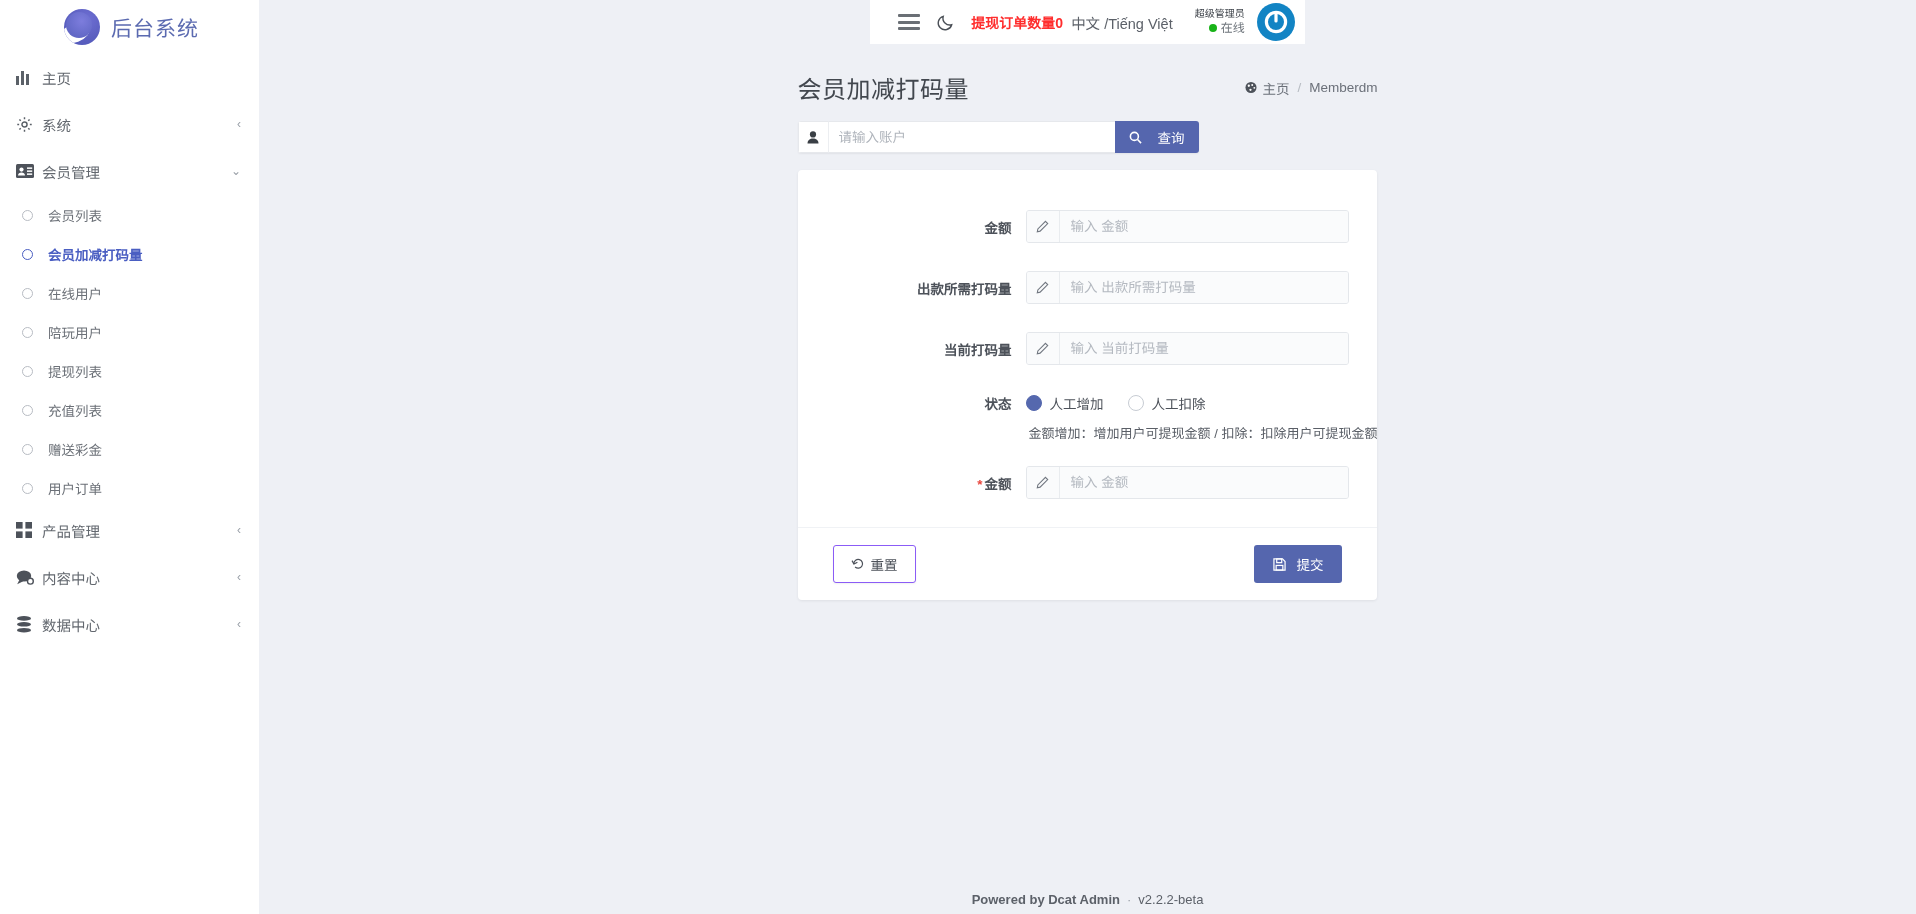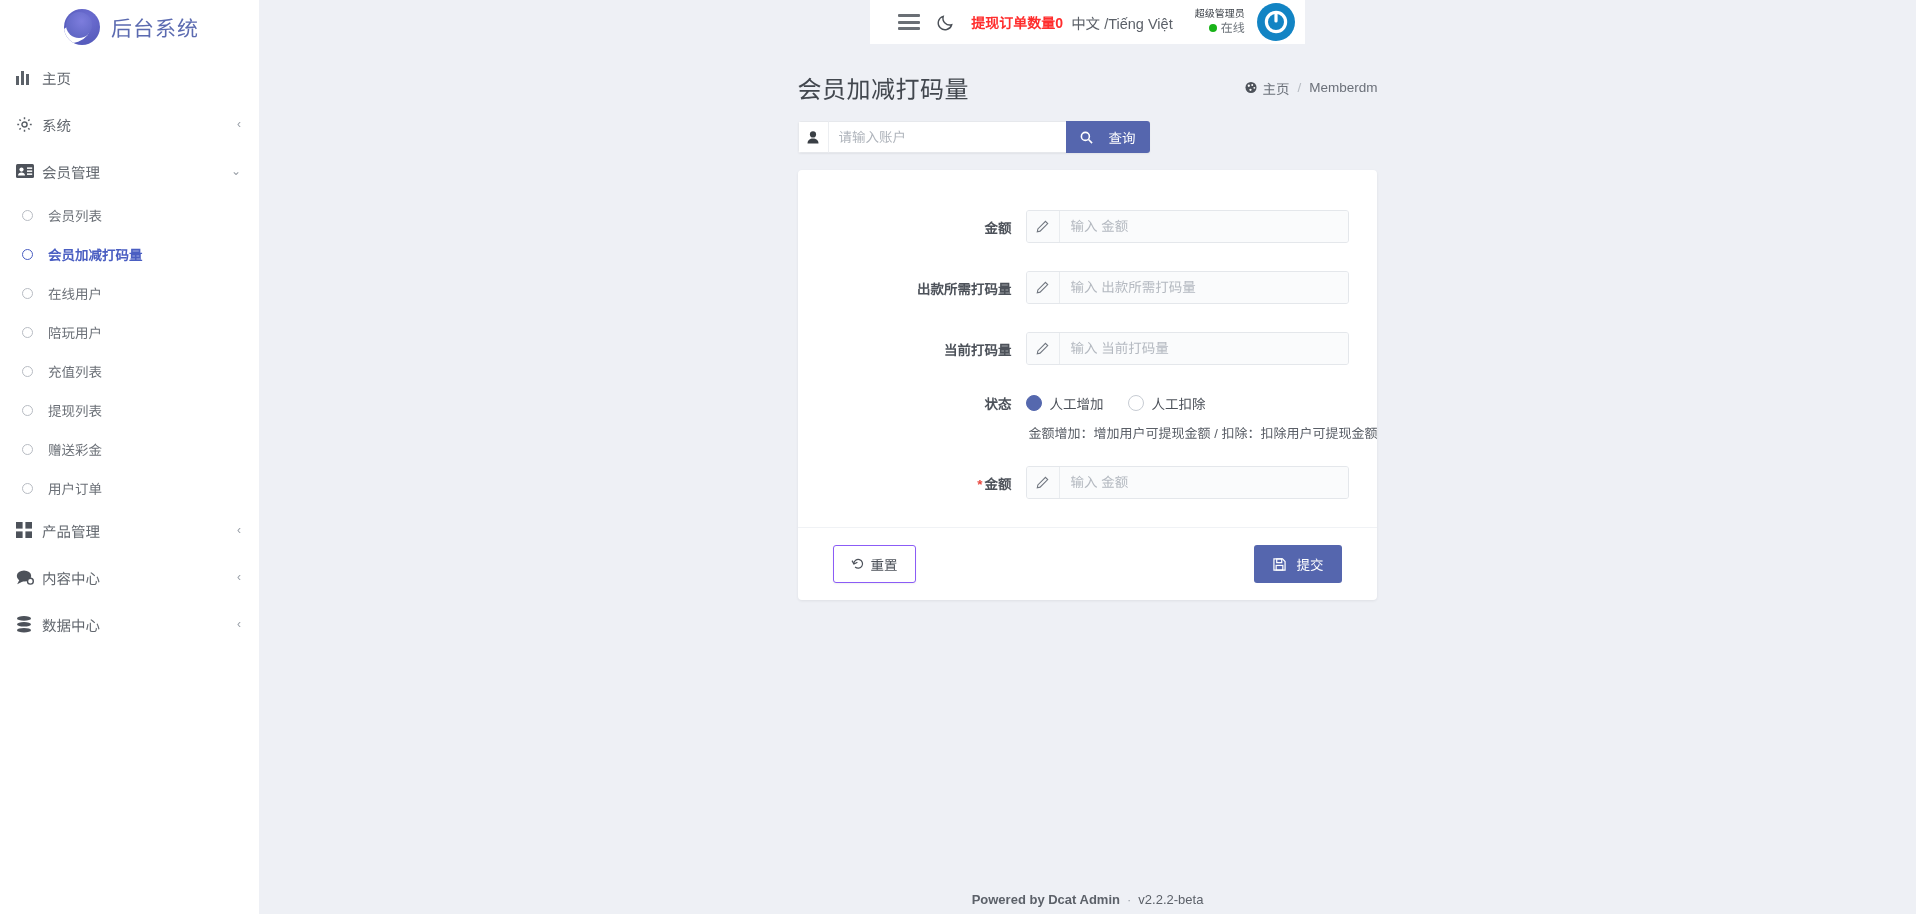--- a/index.html
+++ b/index.html
@@ -244,21 +244,21 @@
   .search-prefix {
     width: 30px;
     background: #fff;
     border: 1px solid #e6e8ec;
     border-right: none;
     display: flex; align-items: center; justify-content: center;
     color: #3a3f45;
     font-size: 12px;
   }
   .search-input {
-    width: 238px;
+    width: 287px;
     border: 1px solid #e6e8ec;
     border-left: 1px solid #eceef1;
     border-right: none;
     background: #fff;
     outline: none;
     font-size: 13.5px;
     padding: 0 10px;
     color: #4a4f56;
     font-family: inherit;
   }
@@ -483,27 +483,27 @@
       <div class="sub-item">
         <span class="sub-dot">
             <i></i>
           </span>
         <span>陪玩用户</span>
       </div>
       <div class="sub-item">
         <span class="sub-dot">
             <i></i>
           </span>
-        <span>充值列表</span>
+        <span>提现列表</span>
       </div>
       <div class="sub-item">
         <span class="sub-dot">
             <i></i>
           </span>
-        <span>提现列表</span>
+        <span>充值列表</span>
       </div>
       <div class="sub-item">
         <span class="sub-dot">
             <i></i>
           </span>
         <span>赠送彩金</span>
       </div>
       <div class="sub-item">
         <span class="sub-dot">
             <i></i>

